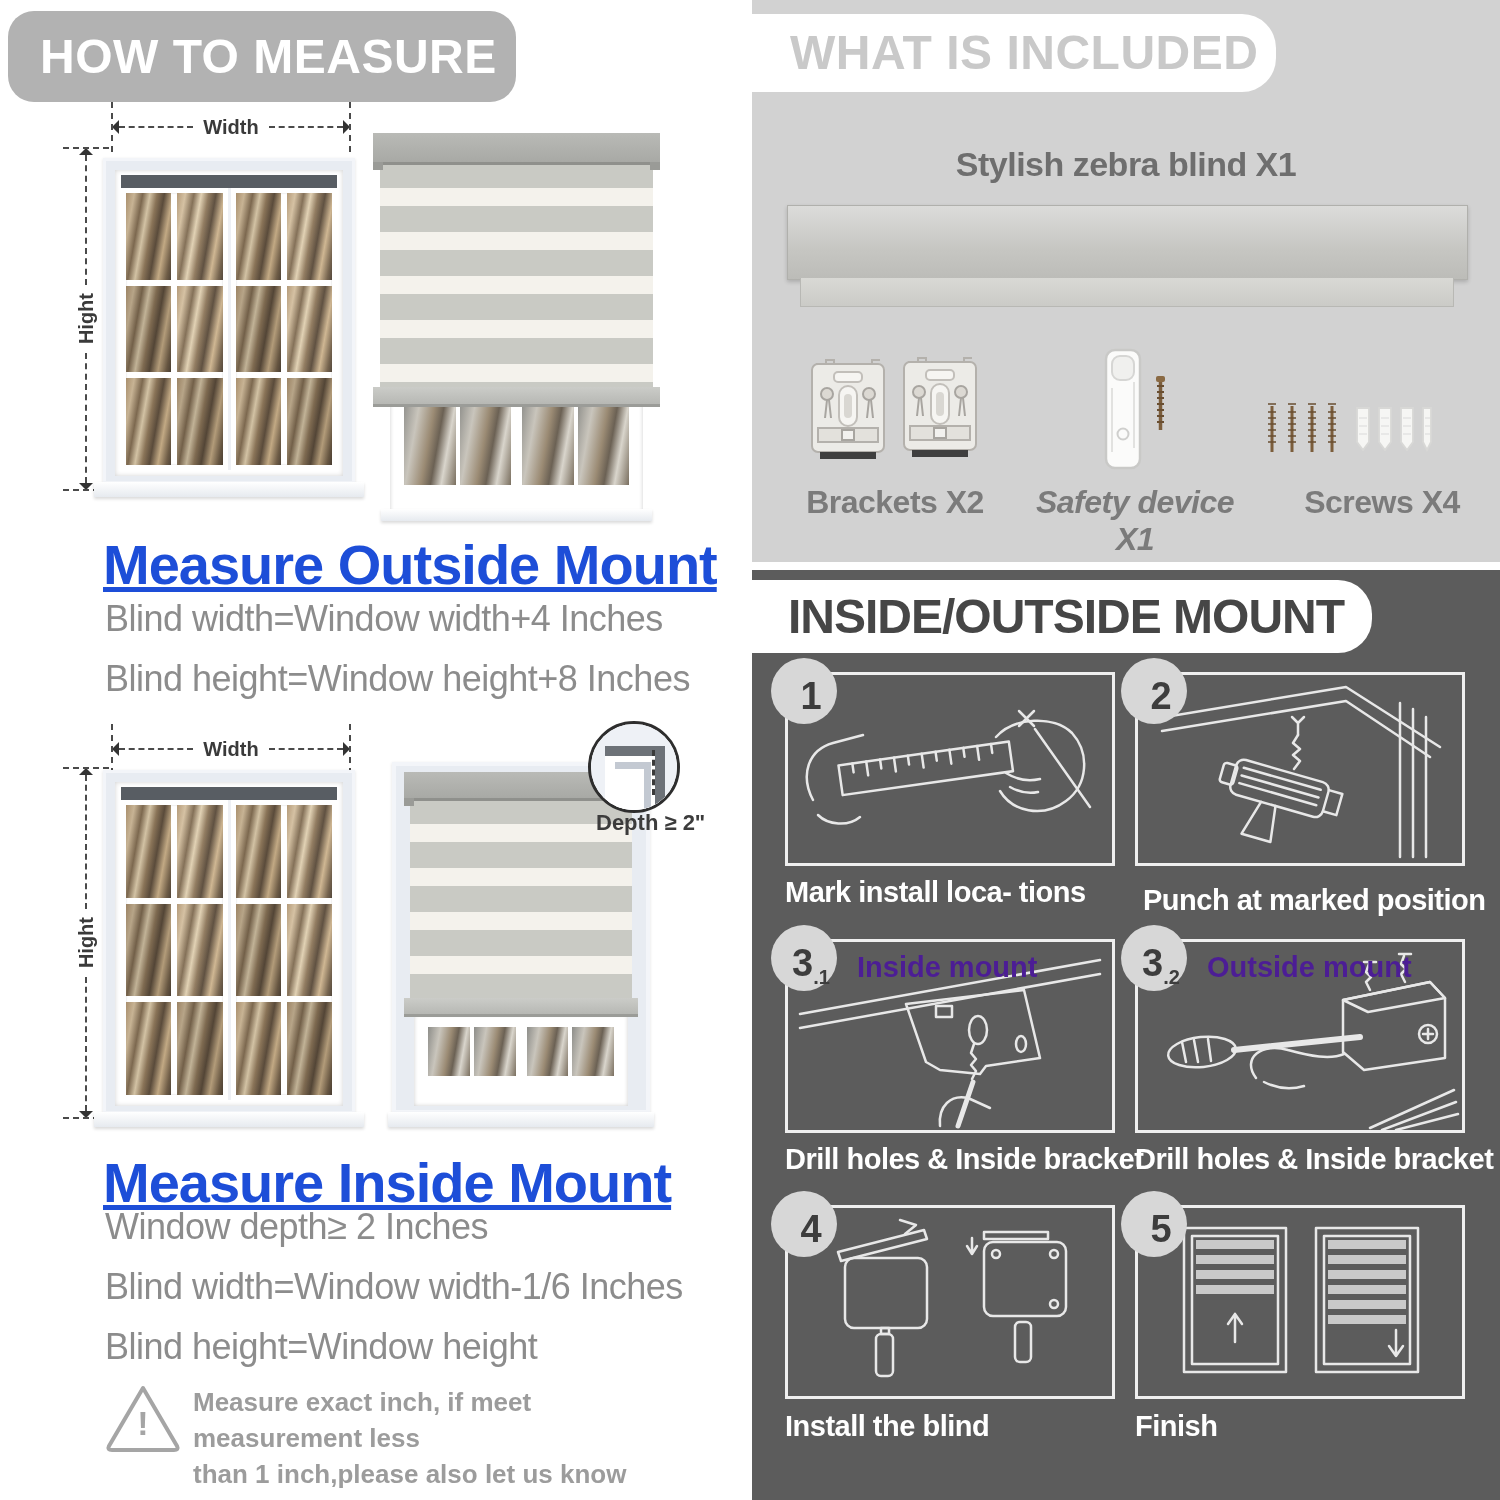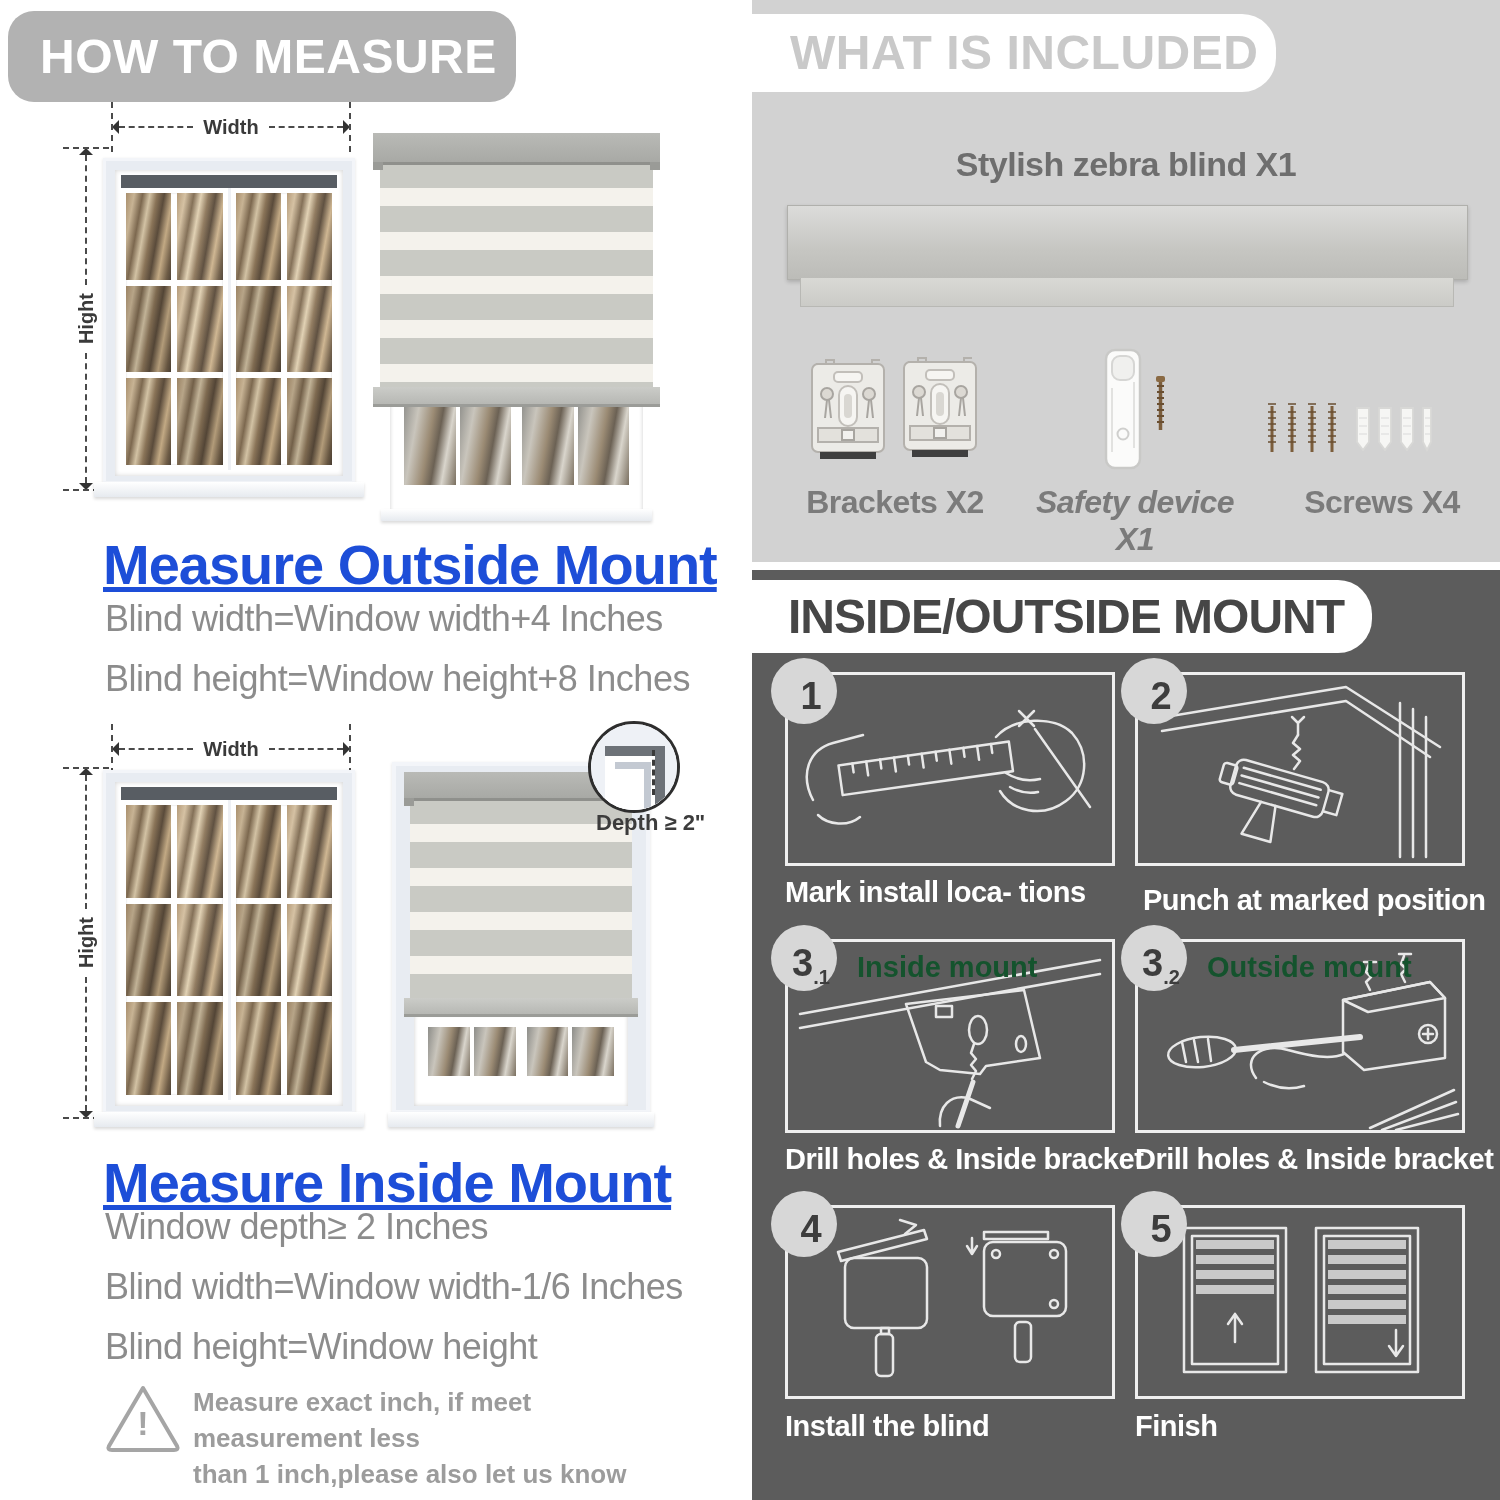--- a/index.html
+++ b/index.html
@@ -84,21 +84,21 @@
              box-shadow:0 2px 4px rgba(0,0,0,.18);}
   .rail-val{background:linear-gradient(180deg,#d9d9d5,#cbcbc7);border:1px solid #b8b8b4;border-top:none;}
 
   
   .panel{position:absolute;width:330px;height:194px;border:3px solid #efefef;box-sizing:border-box;overflow:hidden;}
   .badge{position:absolute;left:-14px;top:-14px;width:66px;height:66px;border-radius:50%;background:#d7d7d7;
          color:#3d3d3d;font-weight:bold;display:flex;align-items:center;justify-content:center;
          padding:10px 0 0 14px;box-sizing:border-box;}
   .badge .n{font-size:38px;line-height:38px;}
   .badge .s{font-size:20px;line-height:20px;align-self:flex-end;margin-bottom:4px;}
-  .ptitle{position:absolute;left:72px;top:12px;color:#14532d;font-size:29px;font-weight:bold;}
+  .ptitle{position:absolute;left:72px;top:12px;color:#4c1d95;font-size:29px;font-weight:bold;}
   .caption{position:absolute;color:#fff;font-size:29px;font-weight:bold;letter-spacing:-0.5px;}
   .lineart{stroke:#e8e8e8;stroke-width:2.5;fill:none;stroke-linecap:round;stroke-linejoin:round;}
 </style>
 </head>
 <body>
 
 <div id="canvas">
 
   <div class="abs hdr-left">HOW TO MEASURE</div>
 

